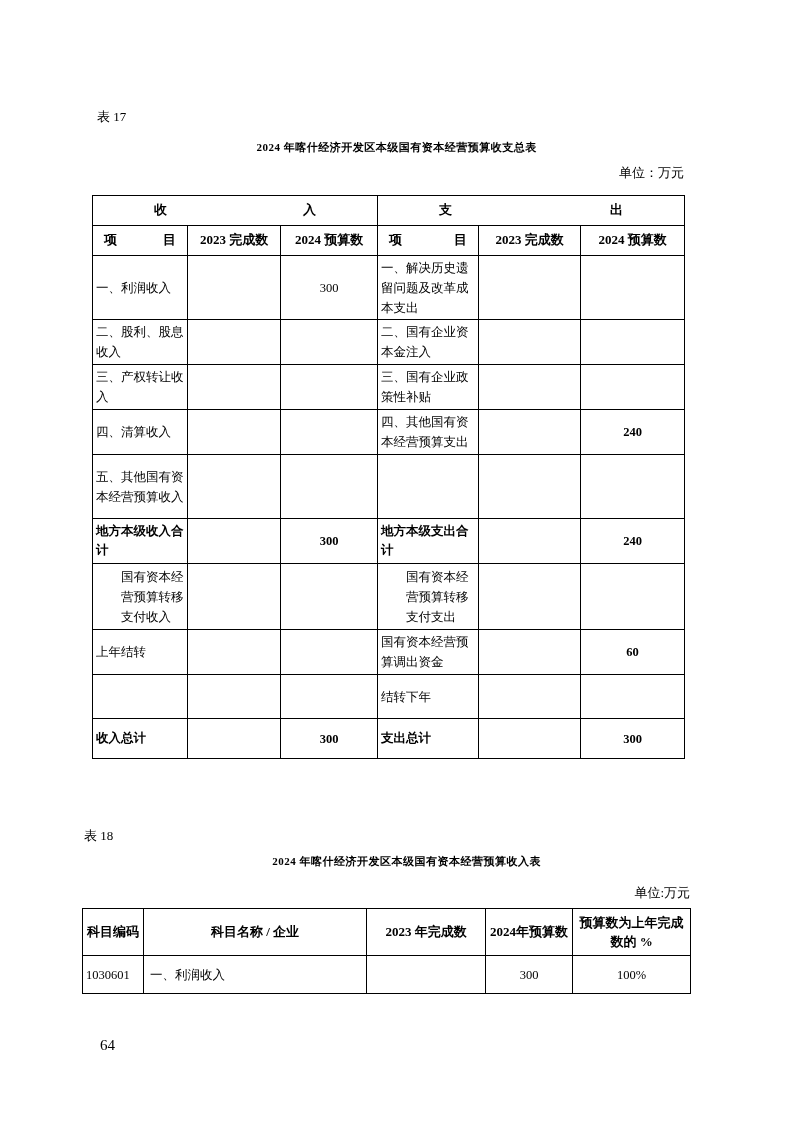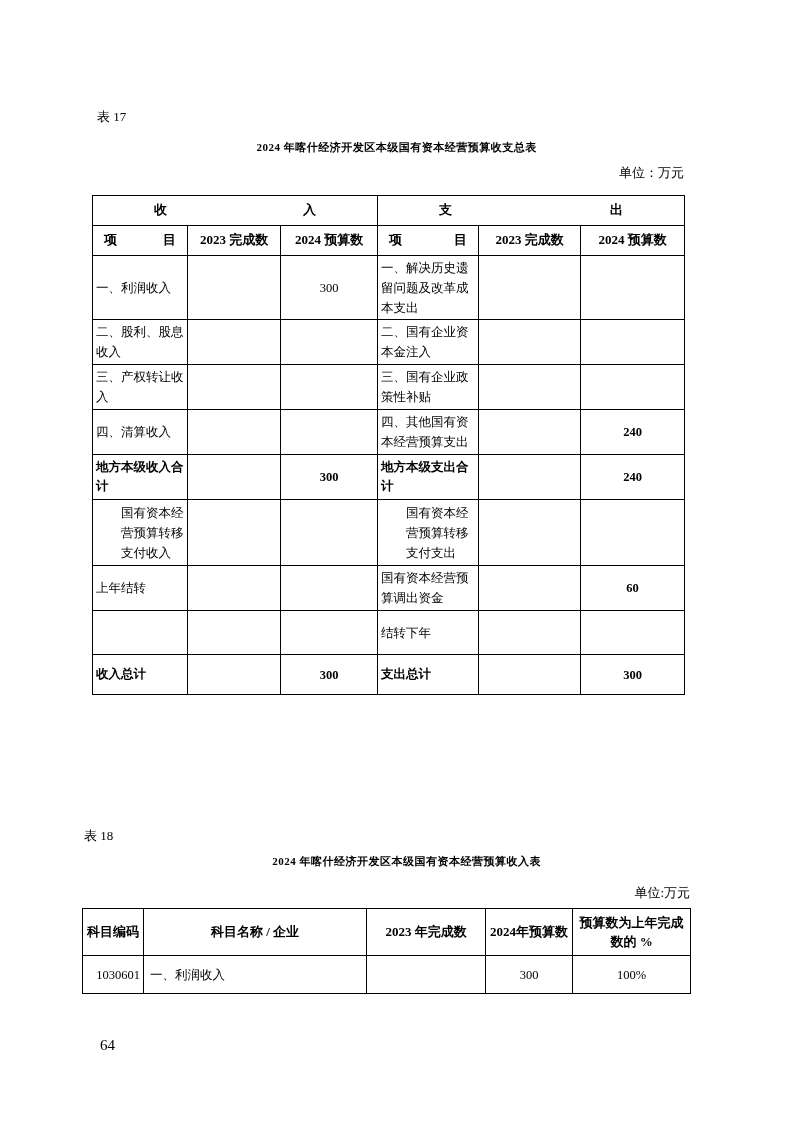--- a/index.html
+++ b/index.html
@@ -33,21 +33,21 @@
   tr.h44 td { height:44px; }
   tr.h40 td { height:40px; }
   tr.total td.lbl { font-weight:bold; text-align:center; line-height:1.5; }
   tr.total td.num { font-weight:bold; }
   td.numb { font-weight:bold; }
 
   
   #t18 { left:82px; top:908px; width:608px; }
   #t18 th { font-weight:bold; font-size:13px; height:47px; text-align:center; line-height:1.5; }
   #t18 td { height:38px; }
-  #t18 td.code { text-align:right; padding-left:3px; }
+  #t18 td.code { text-align:left; padding-left:3px; }
   #t18 td.name { text-align:left; padding-left:6px; }
   #t18 td.num { text-align:center; }
 
   .page-number { position:absolute; left:100px; top:1037px; font-size:15px; }
 
   .pos-t17-label { left:97px; top:108px;text-align:center; }
   .pos-t17-title { top:140px; }
   .pos-t17-unit  { left:92px; top:164px; width:592px; }
   .pos-t18-label { left:84px; top:827px; }
   .pos-t18-title { top:854px;padding-left:20px; }
@@ -131,20 +131,28 @@
         <td class="num"></td>
       </tr>
       <tr class="h45">
         <td class="lbl">四、清算收入</td>
         <td class="num"></td>
         <td class="num"></td>
         <td class="lbl">四、其他国有资本经营预算支出</td>
         <td class="num"></td>
         <td class="num numb">240</td>
       </tr>
+      <tr class="h64">
+        <td class="lbl">五、其他国有资本经营预算收入</td>
+        <td class="num"></td>
+        <td class="num"></td>
+        <td class="lbl"></td>
+        <td class="num"></td>
+        <td class="num"></td>
+      </tr>
       <tr class="h45 total">
         <td class="lbl">地方本级收入合计</td>
         <td class="num"></td>
         <td class="num">300</td>
         <td class="lbl">地方本级支出合计</td>
         <td class="num"></td>
         <td class="num">240</td>
       </tr>
       <tr class="h66">
         <td class="lbl">国有资本经营预算转移支付收入</td>

